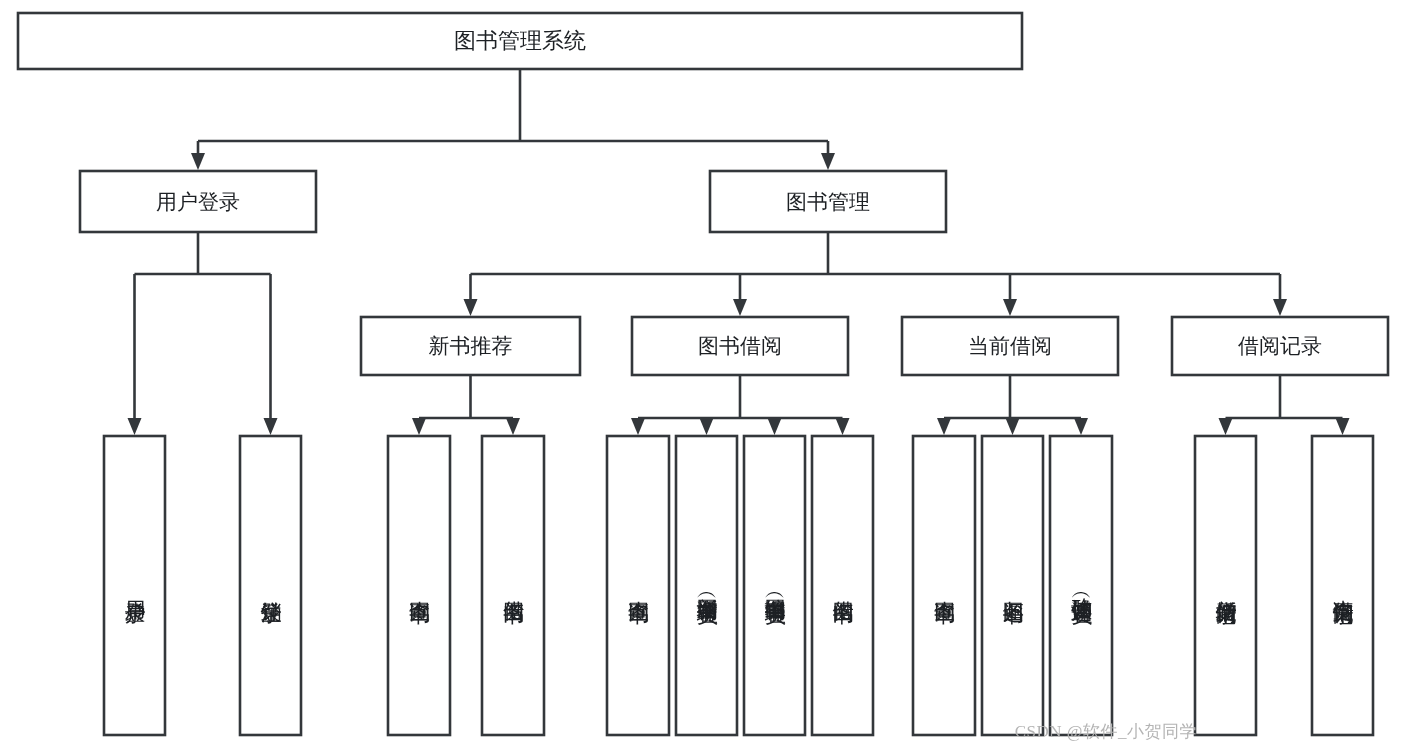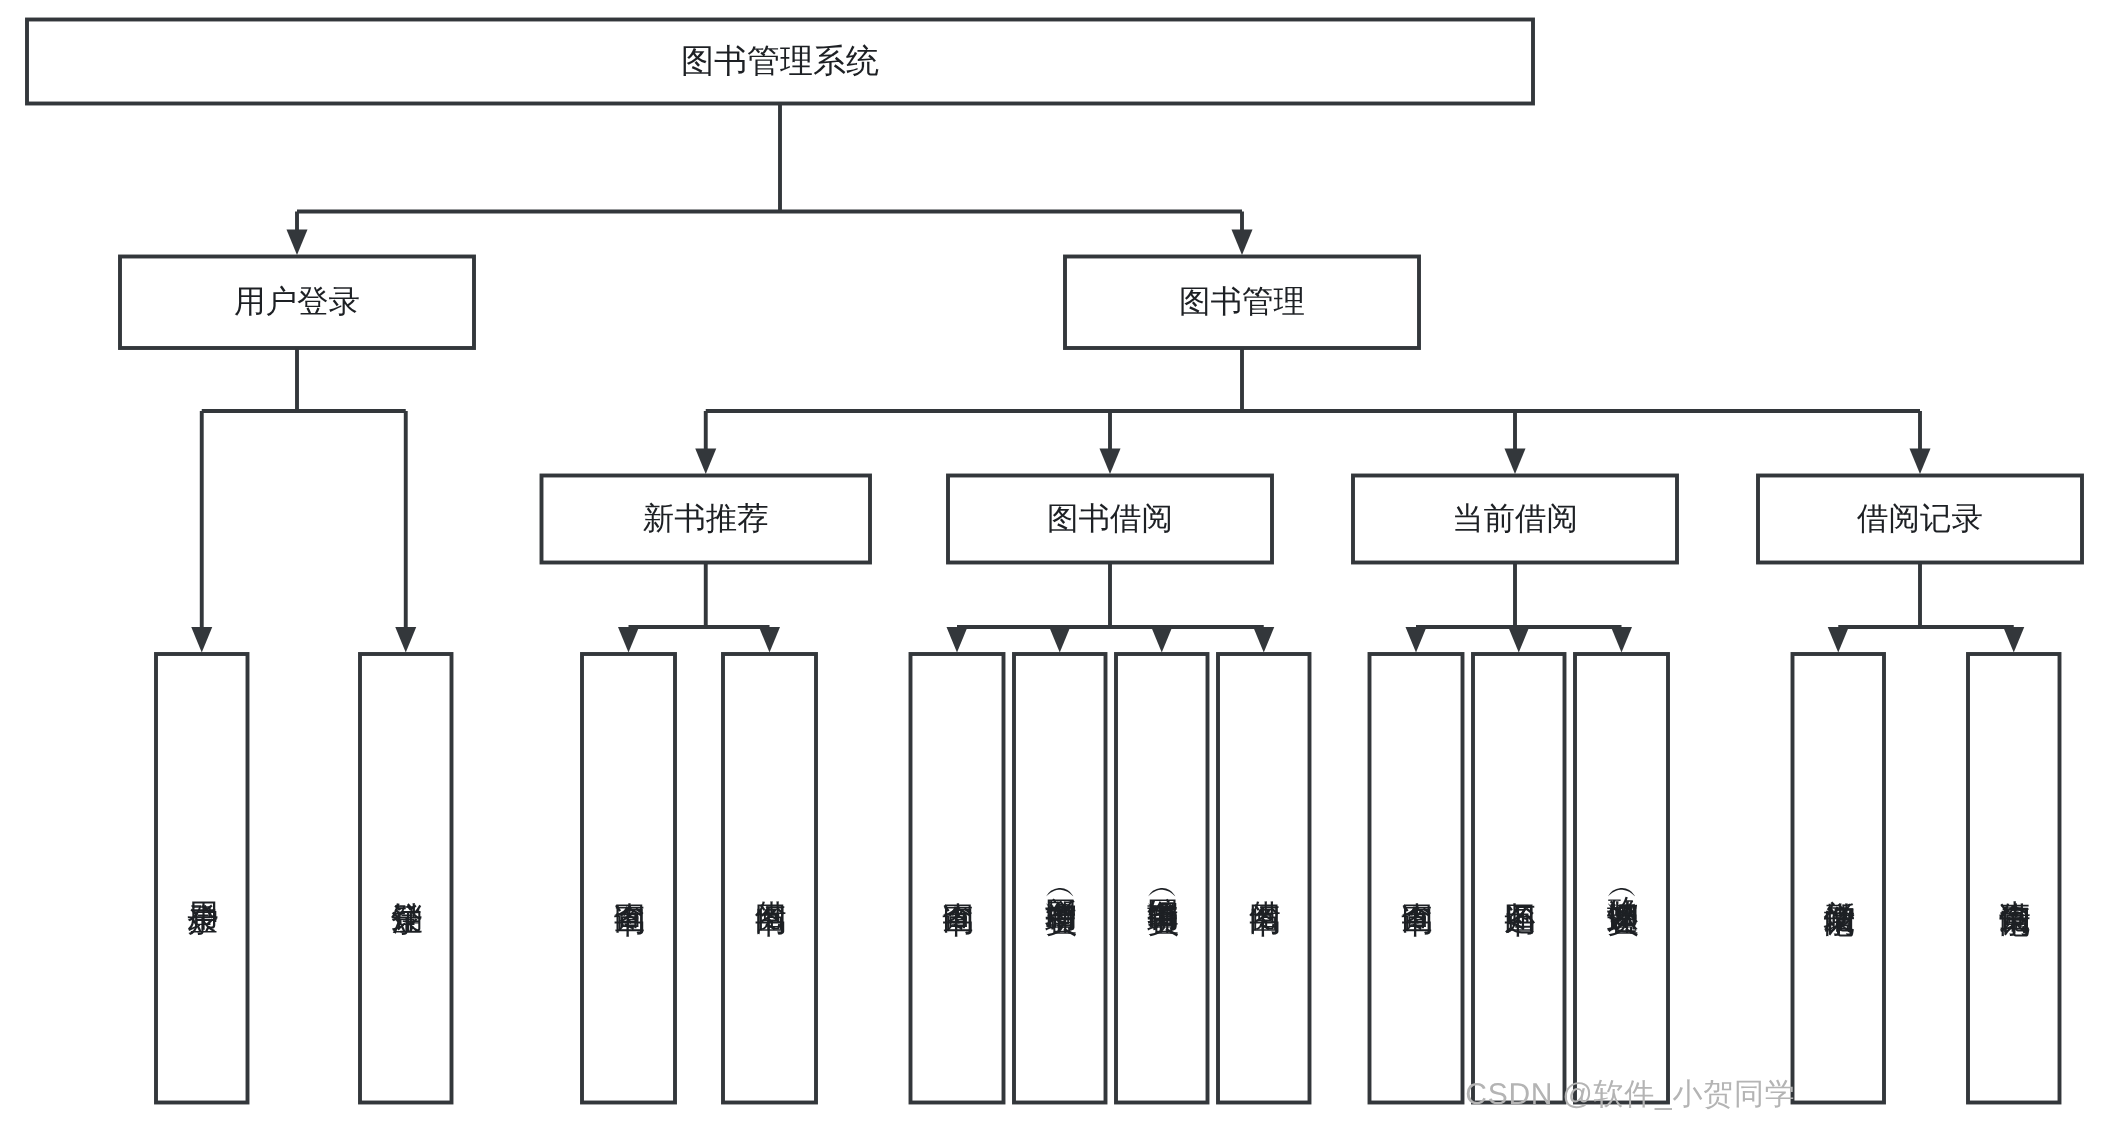--- a/index.html
+++ b/index.html
@@ -66,22 +66,22 @@
     color: #1d2024;
     letter-spacing: 1px;
     text-align: center;
     white-space: nowrap;
     pointer-events: none;
   }
   .watermark {
     position: absolute;
     right: 14px;
     bottom: 4px;
-    font-family: Liberation Sans, sans-serif;
-    font-size: 20px;
+    font-family: Liberation Serif, serif;
+    font-size: 17px;
     color: #b4b4b4;
     white-space: nowrap;
     letter-spacing: 0.5px;
   }
 </style>
 </head>
 <body>
 
 <div id="diagram-root">
 

